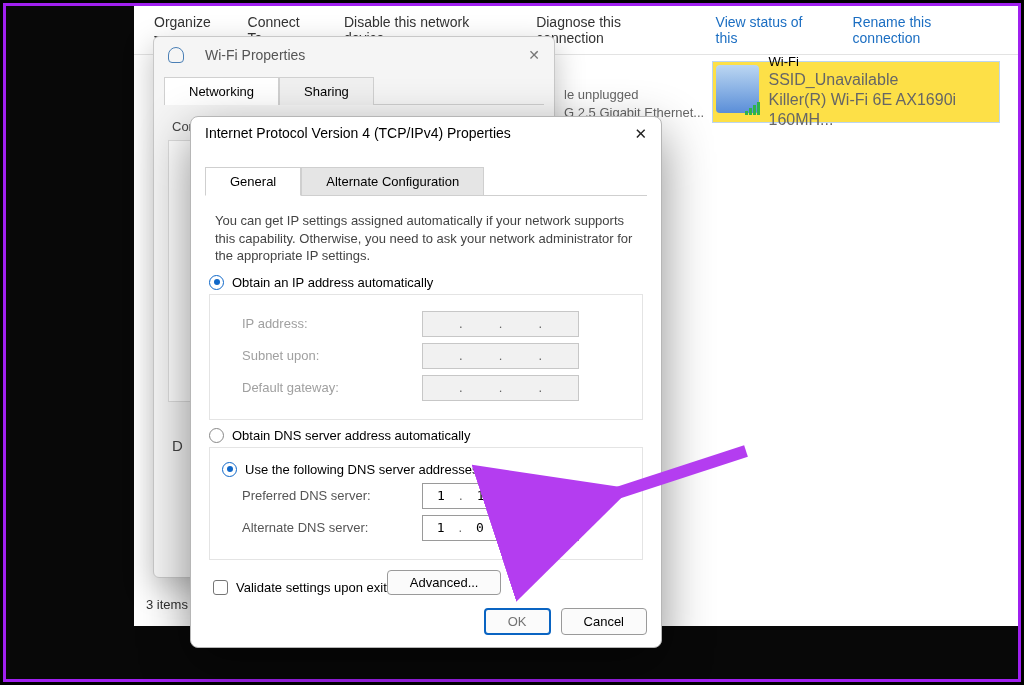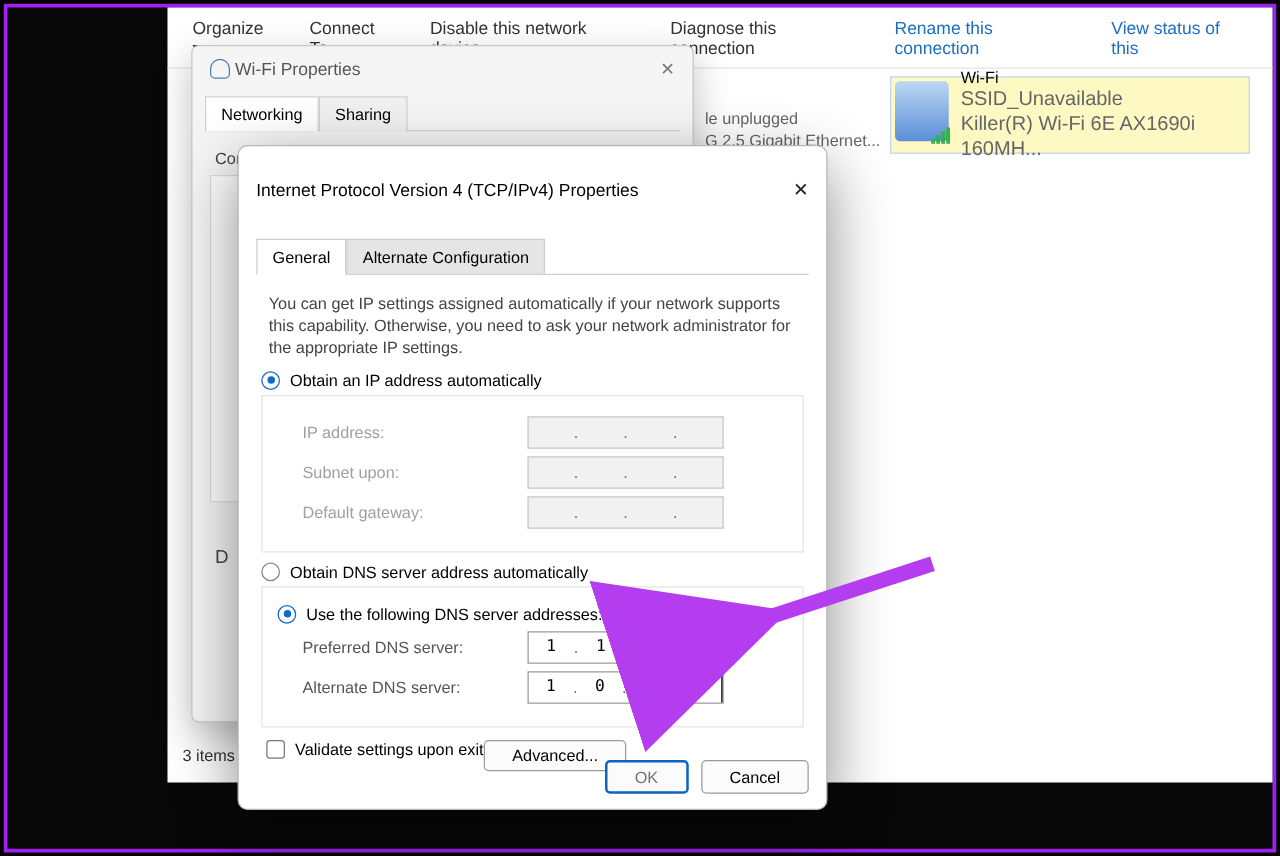--- a/index.html
+++ b/index.html
@@ -1,44 +1,44 @@
 <!DOCTYPE html>
 <html><head>
 <meta charset="utf-8">
 <style>
   html,body{margin:0;padding:0;width:1024px;height:685px;font-family:"Segoe UI",Tahoma,sans-serif;font-size:13px;background:#000;overflow:hidden}
   .frame{position:absolute;inset:3px;border:3px solid #a020f0;background:#080808}
   .explorer{position:absolute;left:128px;top:0;right:0;height:620px;background:#fff}
   .toolbar{display:flex;gap:28px;padding:8px 20px;color:#333;border-bottom:1px solid #e3e3e3;font-size:14px}
   .toolbar span.link{color:#1b6ec2}
-  .conn{position:absolute;right:18px;top:55px;width:280px;height:54px;border:1px solid #bcd5f0;background:#fef9c3;display:flex;gap:10px;padding:3px}
+  .conn{position:absolute;right:18px;top:55px;width:280px;height:54px;border:1px solid #bcd5f0;background:#fde047;display:flex;gap:10px;padding:3px}
   .conn .ic{width:48px;height:48px;background:linear-gradient(#bcd7f2,#5a8ed8);border-radius:4px;position:relative}
   .conn .bars{width:18px;height:14px;position:absolute;bottom:-2px;right:-4px;display:flex;align-items:flex-end;gap:1px}
   .conn .bars i{display:block;width:3px;background:#2fb34a}
   .conn .txt{display:flex;flex-direction:column;justify-content:center;line-height:1.25}
   .conn .txt .n{color:#000}
   .conn .txt .g{color:#666;font-size:16px}
   .unplugged{position:absolute;left:430px;top:80px;color:#666;font-size:13px;line-height:1.35}
   .status{position:absolute;left:12px;bottom:14px;color:#333;font-size:13px}
 
   .wifiwin{position:absolute;left:147px;top:30px;width:400px;height:540px;background:#f5f5f5;border:1px solid #c8c8c8;border-radius:6px;box-shadow:0 10px 30px rgba(0,0,0,.25)}
-  .wifiwin .titlebar{display:flex;align-items:flex-start;gap:4px;padding:10px 14px;color:#555;font-size:14px}
+  .wifiwin .titlebar{display:flex;align-items:flex-start;gap:21px;padding:10px 14px;color:#555;font-size:14px}
   .wifiwin .titlebar .x{margin-left:auto;font-size:14px;color:#777}
   .mic{width:14px;height:14px;border:1.5px solid #4a7fb5;border-radius:50% 50% 4px 4px;position:relative}
   .tabrow{display:flex;gap:0;margin:4px 10px 0;border-bottom:1px solid #d0d0d0}
-  .tab{padding:6px 12px;border:1px solid #d0d0d0;border-bottom:none;margin-bottom:-1px;background:#fff;font-size:13px}
+  .tab{padding:6px 24px;border:1px solid #d0d0d0;border-bottom:none;margin-bottom:-1px;background:#fff;font-size:13px}
   .tab.inactive{background:#f0f0f0}
   .innerlabel{padding:14px 18px 6px;color:#444}
   .fieldbox{margin:0 14px;border:1px solid #ddd;background:#fff;height:260px}
   .descrip{position:absolute;left:18px;top:400px;font-size:15px;color:#444}
 
   .ipwin{position:absolute;left:184px;top:110px;width:470px;height:530px;background:#fff;border:1px solid #b6b6b6;border-radius:8px;box-shadow:0 18px 50px rgba(0,0,0,.45)}
-  .ipwin .titlebar{display:flex;align-items:center;padding:26px 14px;font-size:14px}
+  .ipwin .titlebar{display:flex;padding:8px 14px;font-size:14px}
   .ipwin .titlebar .x{margin-left:auto;font-size:15px;color:#222}
-  .tabrow2{display:flex;margin:4px 14px;border-bottom:1px solid #cfcfcf}
+  .tabrow2{display:flex;margin:16px 14px;border-bottom:1px solid #cfcfcf}
   .tabrow2 .tab{border:1px solid #cfcfcf;border-bottom-color:#fff;background:#fff}
   .tabrow2 .tab.inactive{background:#e5e5e5;border-bottom-color:#cfcfcf}
   .desc{margin:14px 24px 10px;color:#444;line-height:1.35}
   .group{margin:4px 18px 8px;padding:10px 12px 12px;border:1px solid #e4e4e4}
   .radio{display:flex;align-items:center;gap:8px;margin:4px 0;font-size:13px}
   .radio .r{width:13px;height:13px;border:1.5px solid #1068c9;border-radius:50%;display:flex;align-items:center;justify-content:center}
   .radio .r.sel::after{content:"";width:6px;height:6px;border-radius:50%;background:#1068c9}
   .radio.grey .r{border-color:#888}
   .row{display:flex;align-items:center;margin:6px 0 6px 20px}
   .row label{width:180px;color:#555}
@@ -59,22 +59,22 @@
 </head>
 <body>
 <div class="frame">
 
 <div class="explorer">
   <div class="toolbar">
     <span>Organize ▾</span>
     <span>Connect To</span>
     <span>Disable this network device</span>
     <span>Diagnose this connection</span>
+    <span class="link">View status of this</span>
     <span class="link">Rename this connection</span>
-    <span class="link">View status of this</span>
   </div>
   <div class="unplugged">
     <div>le unplugged</div>
         <div>G 2.5 Gigabit Ethernet...</div>
   </div>
   <div class="conn">
     <div class="ic">
       <div class="bars">
             <i style="height:4px"></i>
             <i style="height:7px"></i>
@@ -192,21 +192,21 @@
             <i>.</i>
             <span>0</span>
             <i>.</i>
             <span>0</span>
             <i>.</i>
             <span class="cursor">1</span>
           </div>
     </div>
   </div>
 
-  <div style="margin:10px 22px 0;display:flex;align-items:flex-start">
+  <div style="margin:10px 22px 0;display:flex;align-items:flex-end">
     <span class="chk"></span>
     <span>Validate settings upon exit</span>
     <button class="btn adv">Advanced...</button>
   </div>
 
   <div class="btnrow">
     <button class="btn primary">OK</button>
     <button class="btn">Cancel</button>
   </div>
 </div>

